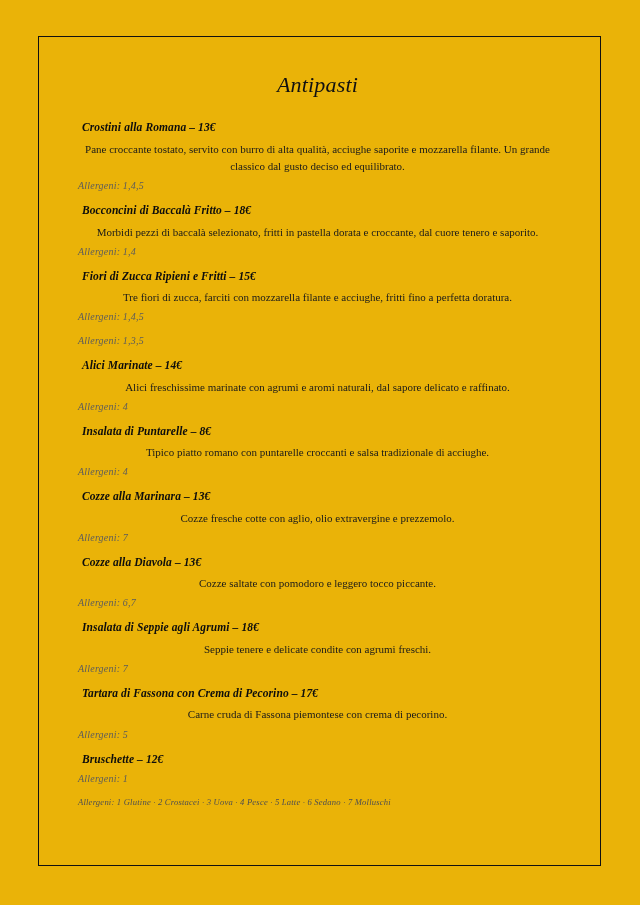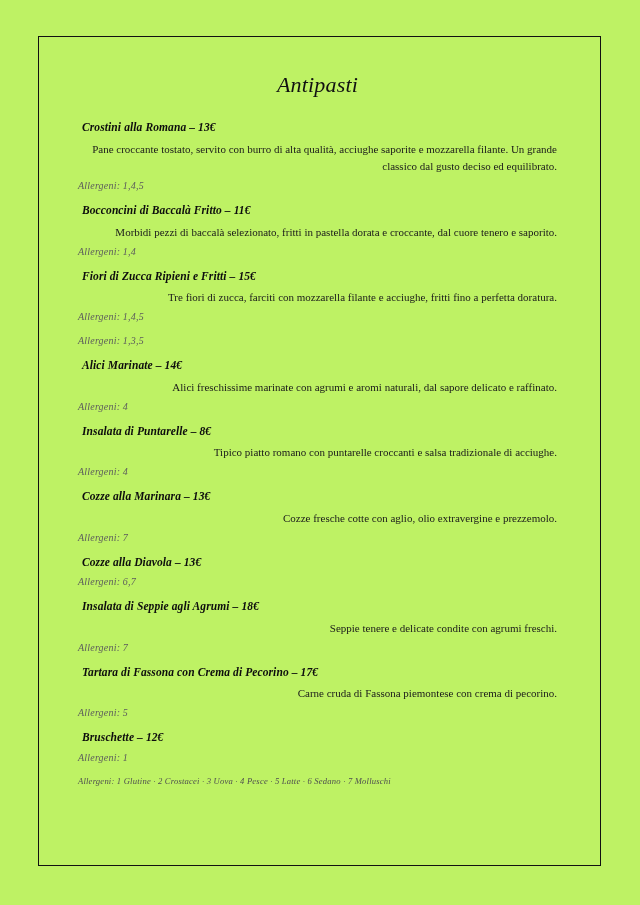--- a/index.html
+++ b/index.html
@@ -10,21 +10,21 @@
   body {
     width: 640px;
     height: 905px;
     font-family: "Liberation Serif", "DejaVu Serif", serif;
     -webkit-font-smoothing: antialiased;
   }
   .page {
     position: relative;
     width: 640px;
     height: 905px;
-    background: #bef264;
+    background: #eab308;
     box-sizing: border-box;
   }
   .page-frame {
     position: absolute;
     left: 38px;
     top: 36px;
     width: 563px;
     height: 830px;
     border: 1px solid #111111;
     box-sizing: border-box;
@@ -62,21 +62,21 @@
     margin: 0 0 5px 4px;
     letter-spacing: 0.1px;
   }
   .item-desc {
     font-size: 11px;
     font-weight: normal;
     font-style: normal;
     color: #1a1a1a;
     line-height: 1.55;
     margin: 0 0 4px 0;
-    text-align: right;
+    text-align: center;
   }
   .item-allergens {
     font-size: 10px;
     font-style: italic;
     color: #5c5c5c;
     line-height: 1.4;
     margin: 0;
     letter-spacing: 0.2px;
   }
   .allergen-legend {
@@ -97,21 +97,21 @@
   <div class="content">
     <h1 class="menu-title">Antipasti</h1>
 
     <ul class="menu-list">
         <li class="menu-item">
           <div class="item-heading">Crostini alla Romana – 13€</div>
           <div class="item-desc">Pane croccante tostato, servito con burro di alta qualità, acciughe saporite e mozzarella filante. Un grande classico dal gusto deciso ed equilibrato.</div>
           <div class="item-allergens">Allergeni: 1,4,5</div>
         </li>
         <li class="menu-item">
-          <div class="item-heading">Bocconcini di Baccalà Fritto – 11€</div>
+          <div class="item-heading">Bocconcini di Baccalà Fritto – 18€</div>
           <div class="item-desc">Morbidi pezzi di baccalà selezionato, fritti in pastella dorata e croccante, dal cuore tenero e saporito.</div>
           <div class="item-allergens">Allergeni: 1,4</div>
         </li>
         <li class="menu-item">
           <div class="item-heading">Fiori di Zucca Ripieni e Fritti – 15€</div>
           <div class="item-desc">Tre fiori di zucca, farciti con mozzarella filante e acciughe, fritti fino a perfetta doratura.</div>
           <div class="item-allergens">Allergeni: 1,4,5</div>
         </li>
         <li class="menu-item">
           <div class="item-allergens">Allergeni: 1,3,5</div>
@@ -126,20 +126,21 @@
           <div class="item-desc">Tipico piatto romano con puntarelle croccanti e salsa tradizionale di acciughe.</div>
           <div class="item-allergens">Allergeni: 4</div>
         </li>
         <li class="menu-item">
           <div class="item-heading">Cozze alla Marinara – 13€</div>
           <div class="item-desc">Cozze fresche cotte con aglio, olio extravergine e prezzemolo.</div>
           <div class="item-allergens">Allergeni: 7</div>
         </li>
         <li class="menu-item">
           <div class="item-heading">Cozze alla Diavola – 13€</div>
+          <div class="item-desc">Cozze saltate con pomodoro e leggero tocco piccante.</div>
           <div class="item-allergens">Allergeni: 6,7</div>
         </li>
         <li class="menu-item">
           <div class="item-heading">Insalata di Seppie agli Agrumi – 18€</div>
           <div class="item-desc">Seppie tenere e delicate condite con agrumi freschi.</div>
           <div class="item-allergens">Allergeni: 7</div>
         </li>
         <li class="menu-item">
           <div class="item-heading">Tartara di Fassona con Crema di Pecorino – 17€</div>
           <div class="item-desc">Carne cruda di Fassona piemontese con crema di pecorino.</div>

